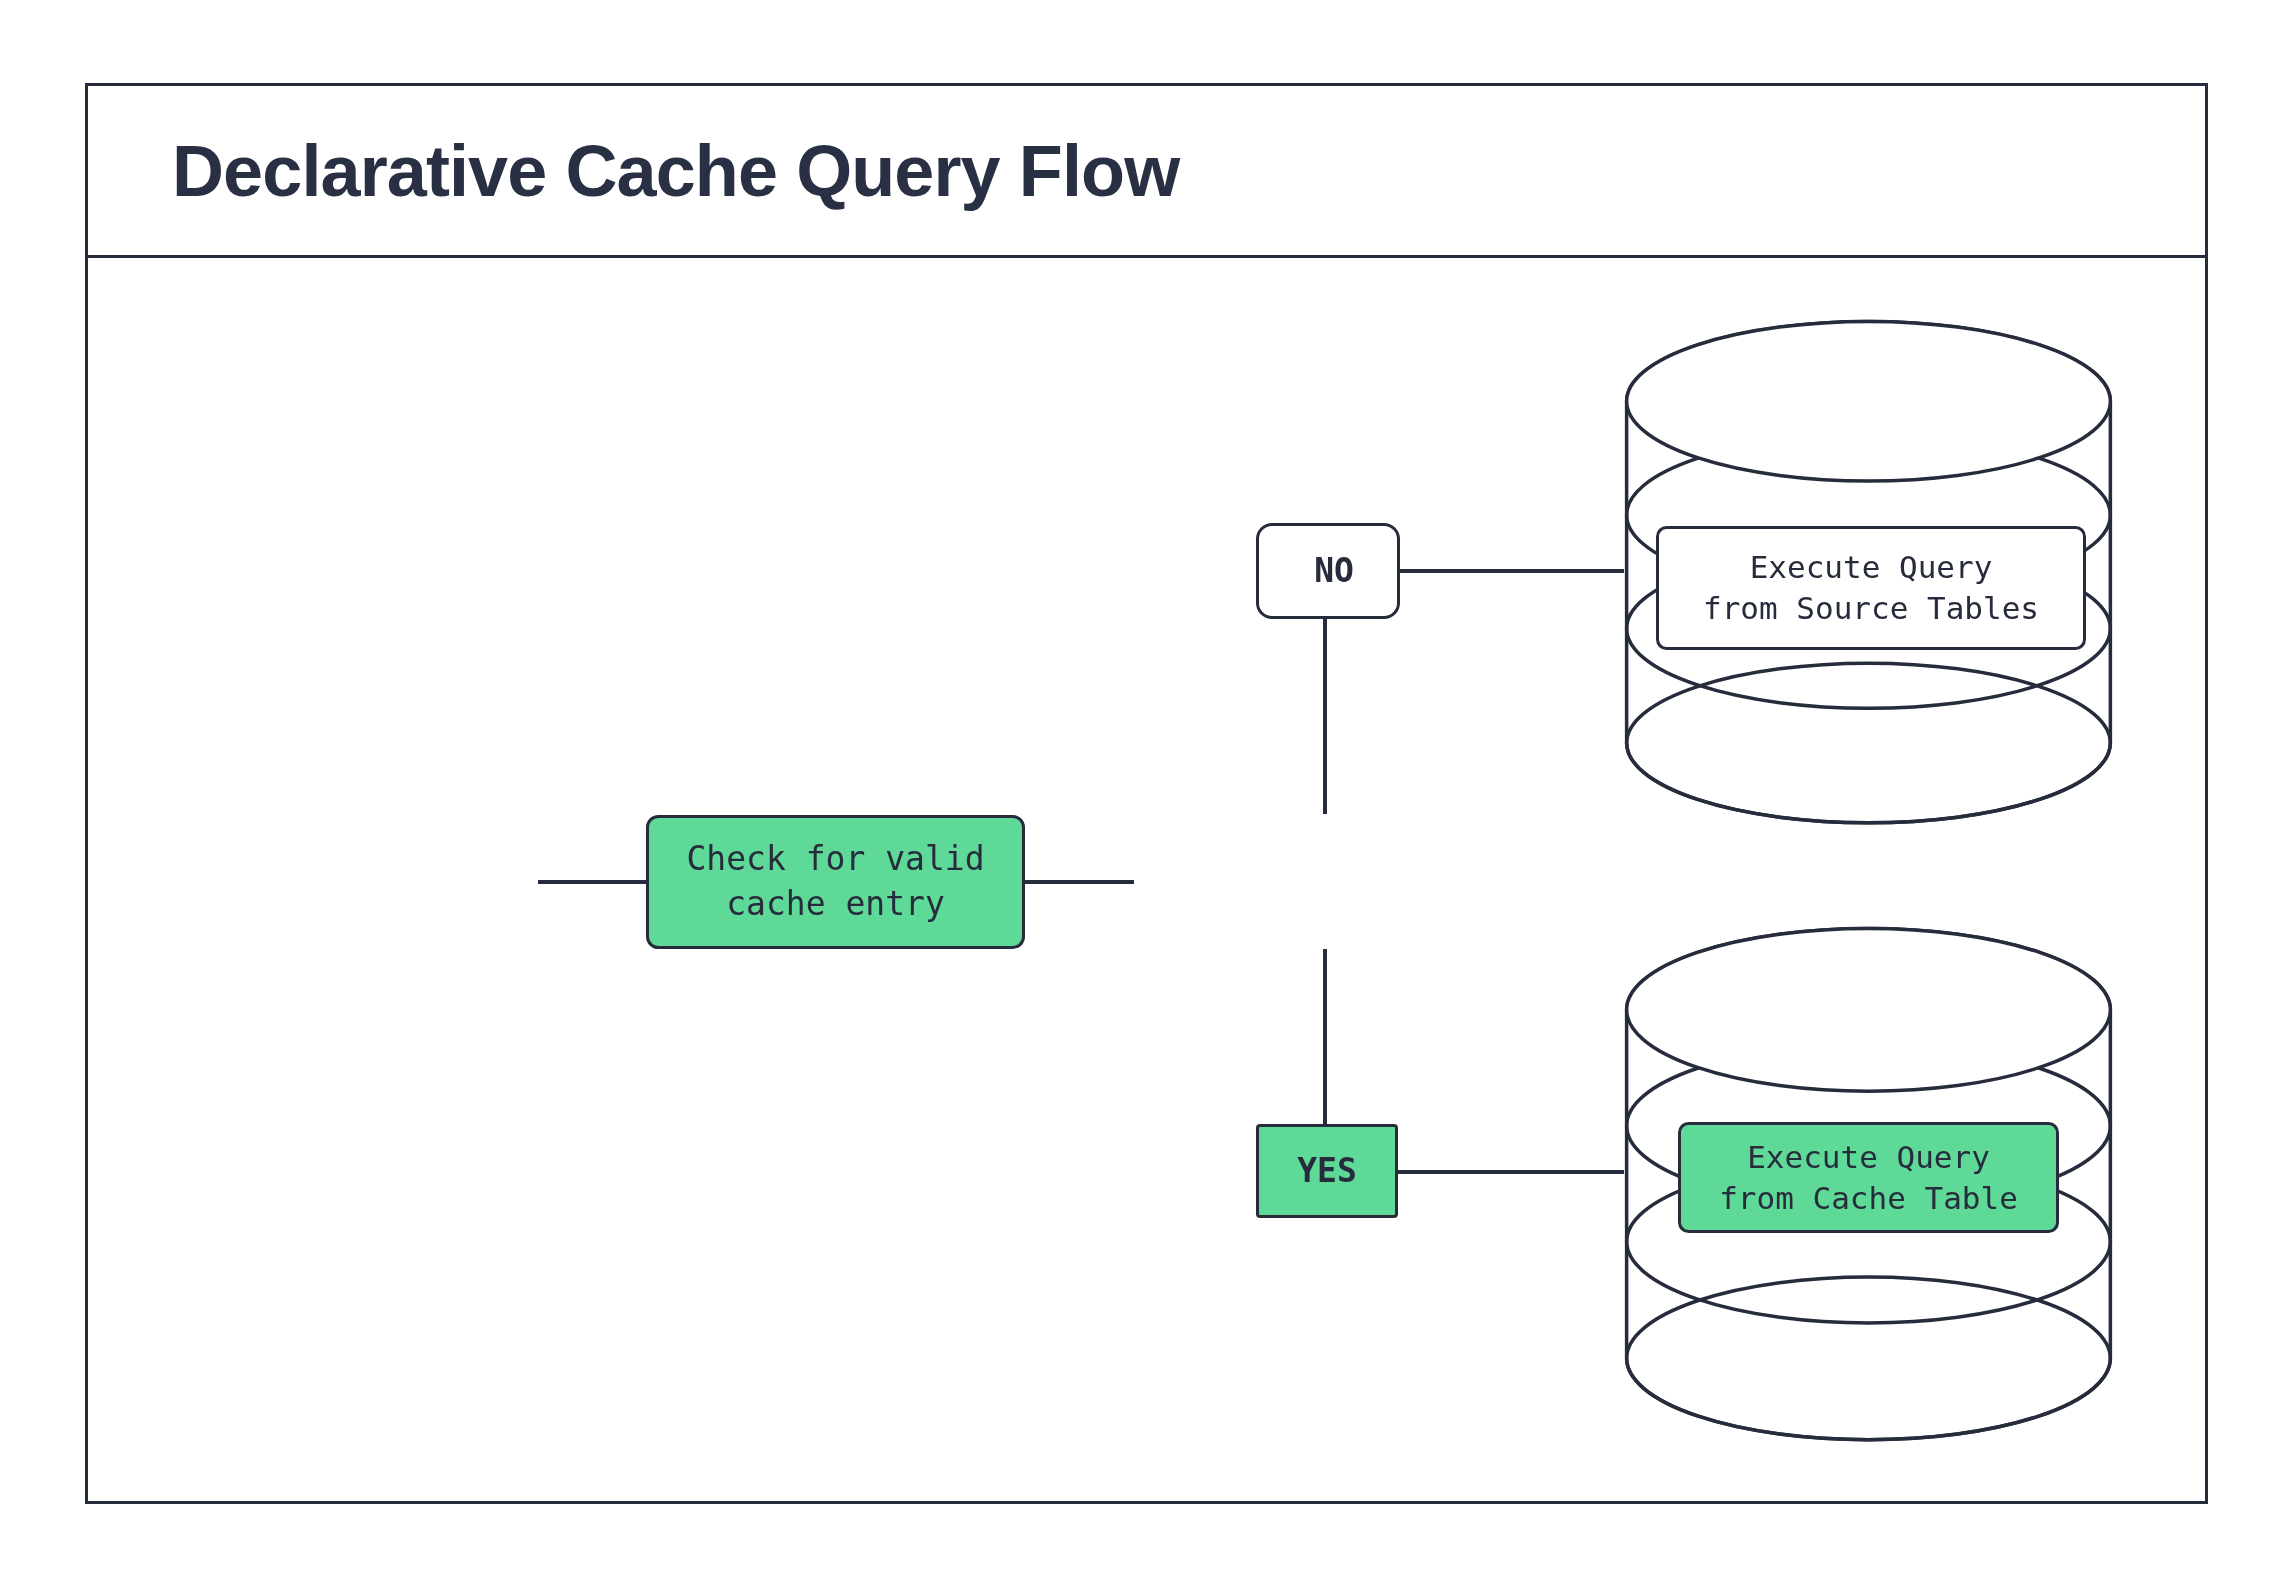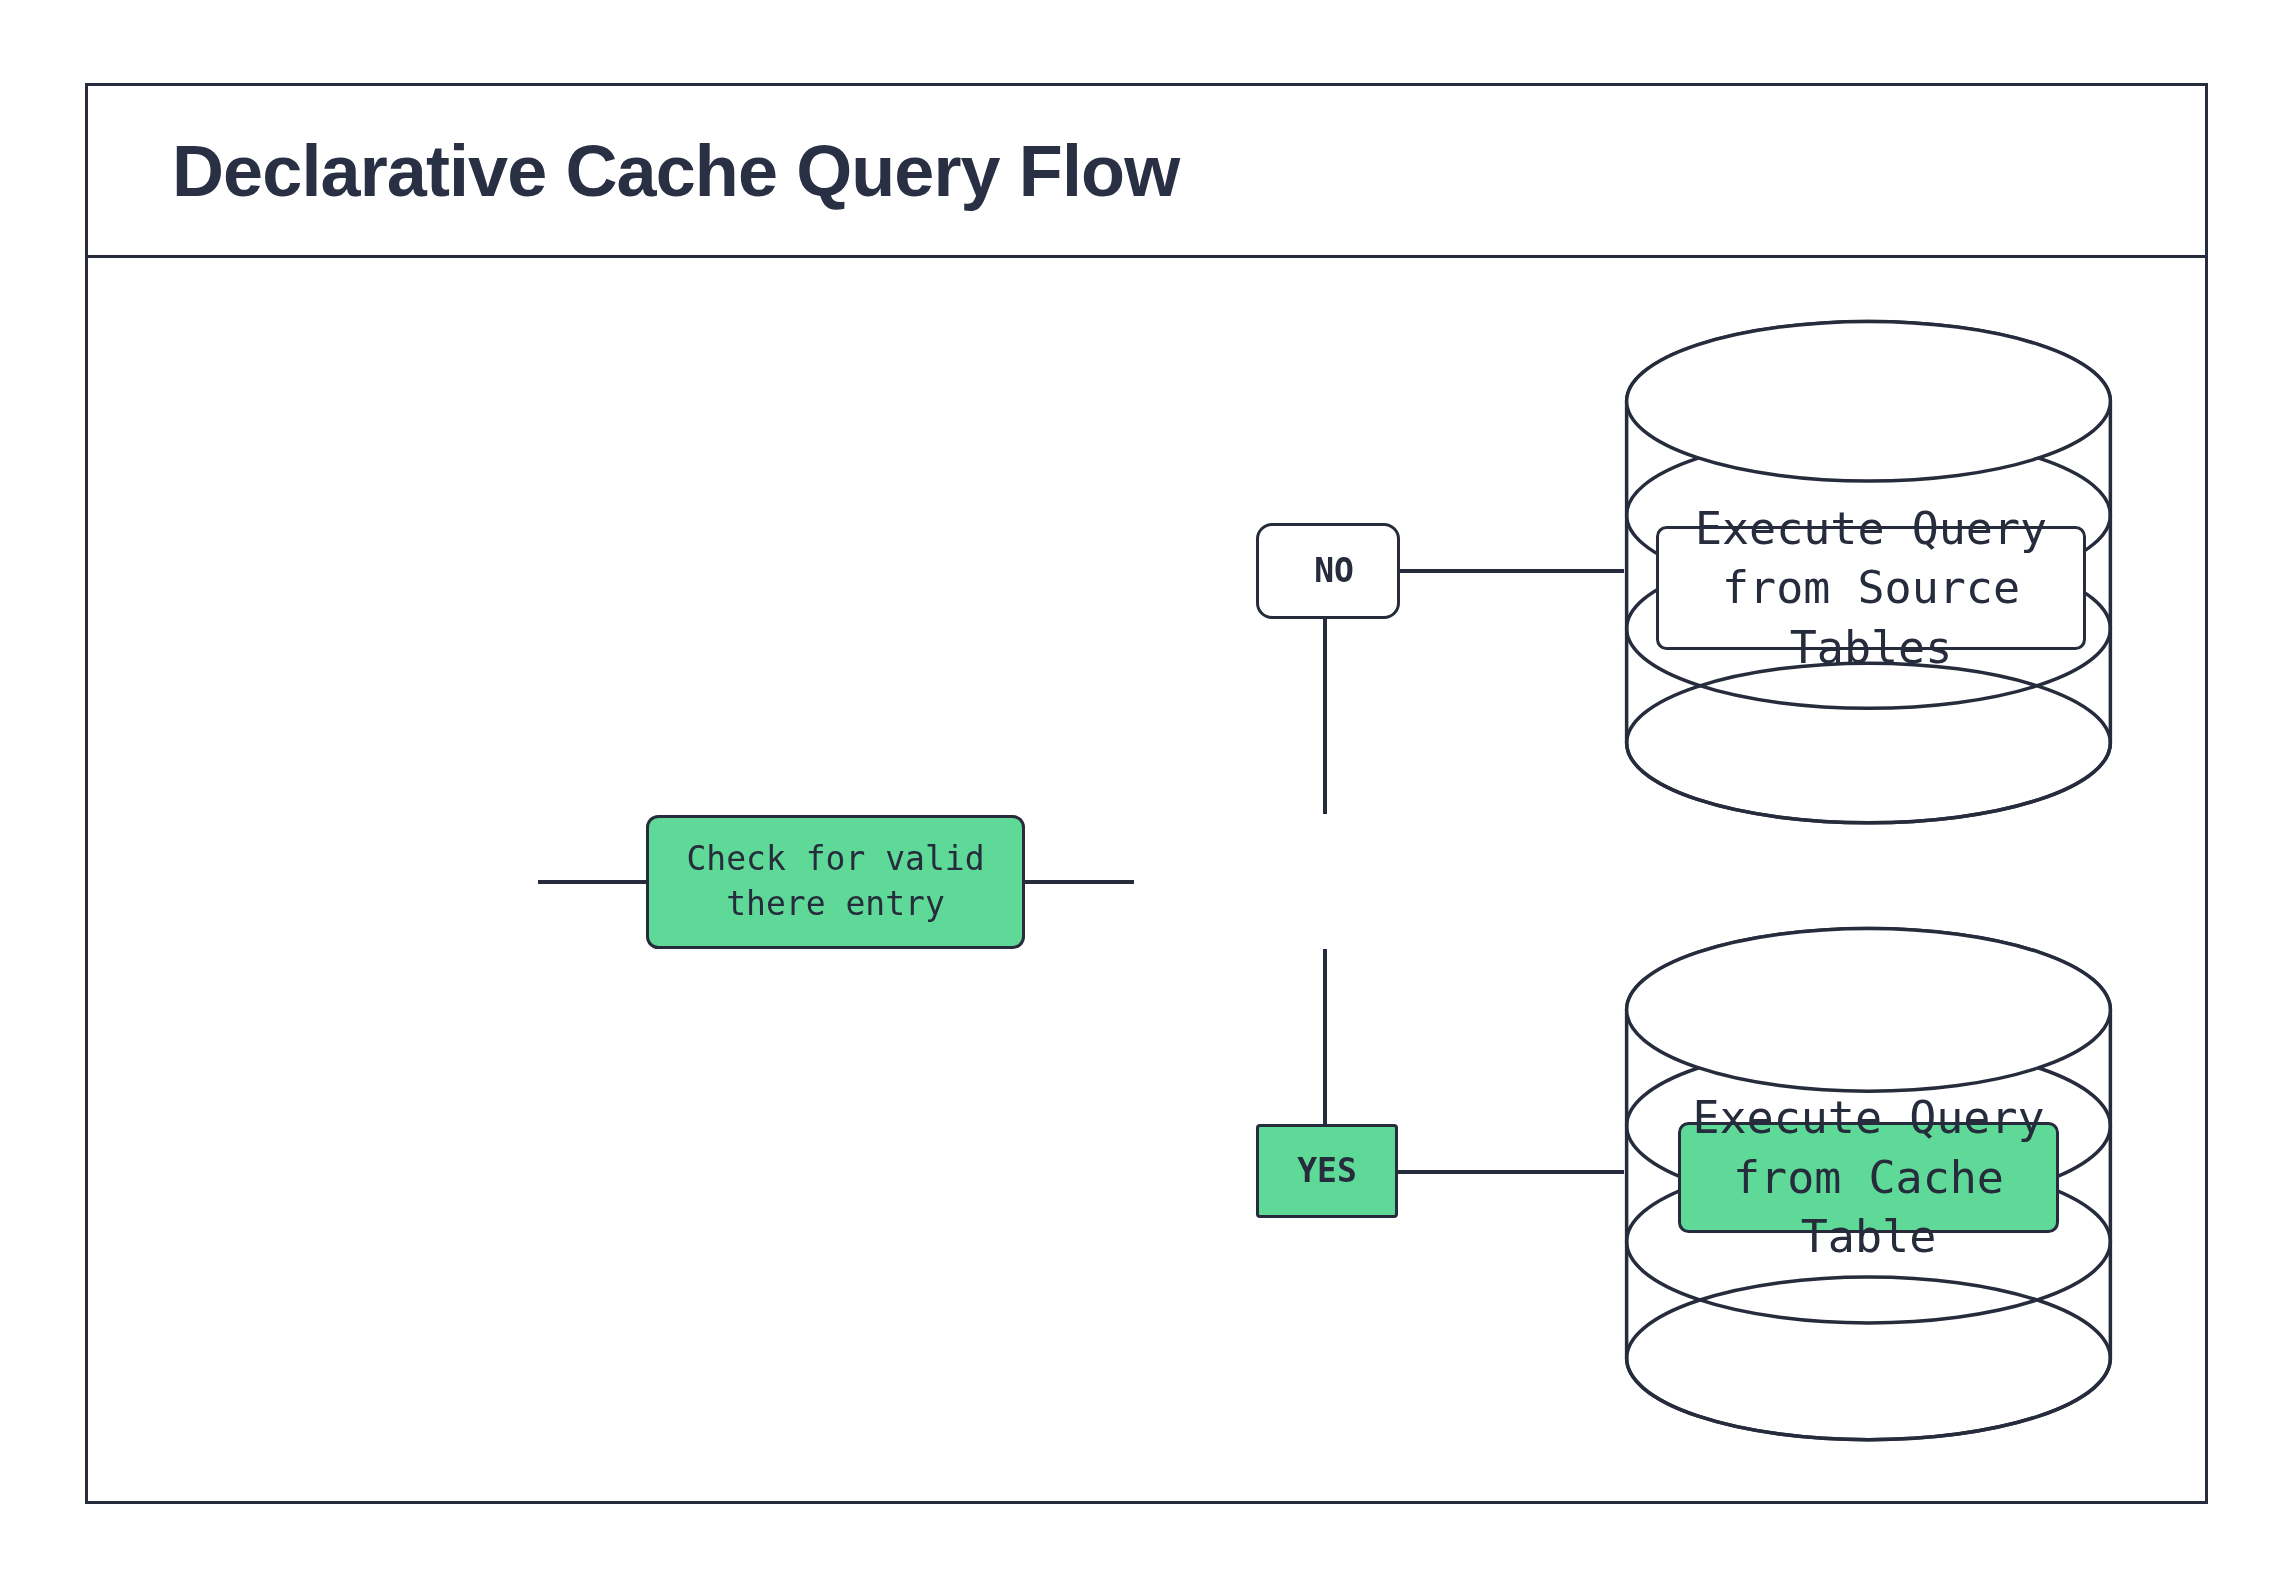--- a/index.html
+++ b/index.html
@@ -62,21 +62,21 @@
   .db-source { left: 1624px; top: 318px;  width: 489px; height: 510px; }
   .db-cache  { left: 1624px; top: 925px; width: 489px; height: 520px; }
 
   .db-label {
     position: absolute;
     box-sizing: border-box;
     display: flex; align-items: center; justify-content: center;
     text-align: center;
     border: 3.5px solid #262c3c;
     border-radius: 10.5px;
-    font-size: 45px; line-height: 1.32;
+    font-size: 31px; line-height: 1.32;
     color: #262c3c;
     white-space: pre-line;
   }
   .l-source { left: 1656px; top: 526px;  width: 430px; height: 124px; background: #ffffff; }
   .l-cache  { left: 1678px; top: 1122px; width: 381px; height: 111px; background: #5ed997; }
 </style>
 </head>
 <body>
 
 <div class="canvas">
@@ -105,21 +105,21 @@
   <svg class="db-svg db-cache" viewBox="0 0 558 588" preserveAspectRatio="none">
     <path d="M3,96 A276,92 0 0 1 555,96 L555,490 A276,92 0 0 1 3,490 Z" fill="#ffffff" stroke="#262c3c" stroke-width="4"></path>
     <ellipse cx="279" cy="227" rx="276" ry="92" fill="none" stroke="#262c3c" stroke-width="4"></ellipse>
     <ellipse cx="279" cy="358" rx="276" ry="92" fill="none" stroke="#262c3c" stroke-width="4"></ellipse>
     <ellipse cx="279" cy="490" rx="276" ry="92" fill="none" stroke="#262c3c" stroke-width="4"></ellipse>
     <ellipse cx="279" cy="96" rx="276" ry="92" fill="#ffffff" stroke="#262c3c" stroke-width="4"></ellipse>
   </svg>
 
 
   <div class="node node-green n-check">Check for valid
-there entry</div>
+cache entry</div>
 
 
   <div class="node node-white n-no">NO</div>
 
   <div class="node node-green n-yes">YES</div>
 
   <div class="db-label l-source">Execute Query
 from Source Tables</div>
 
   <div class="db-label l-cache">Execute Query

